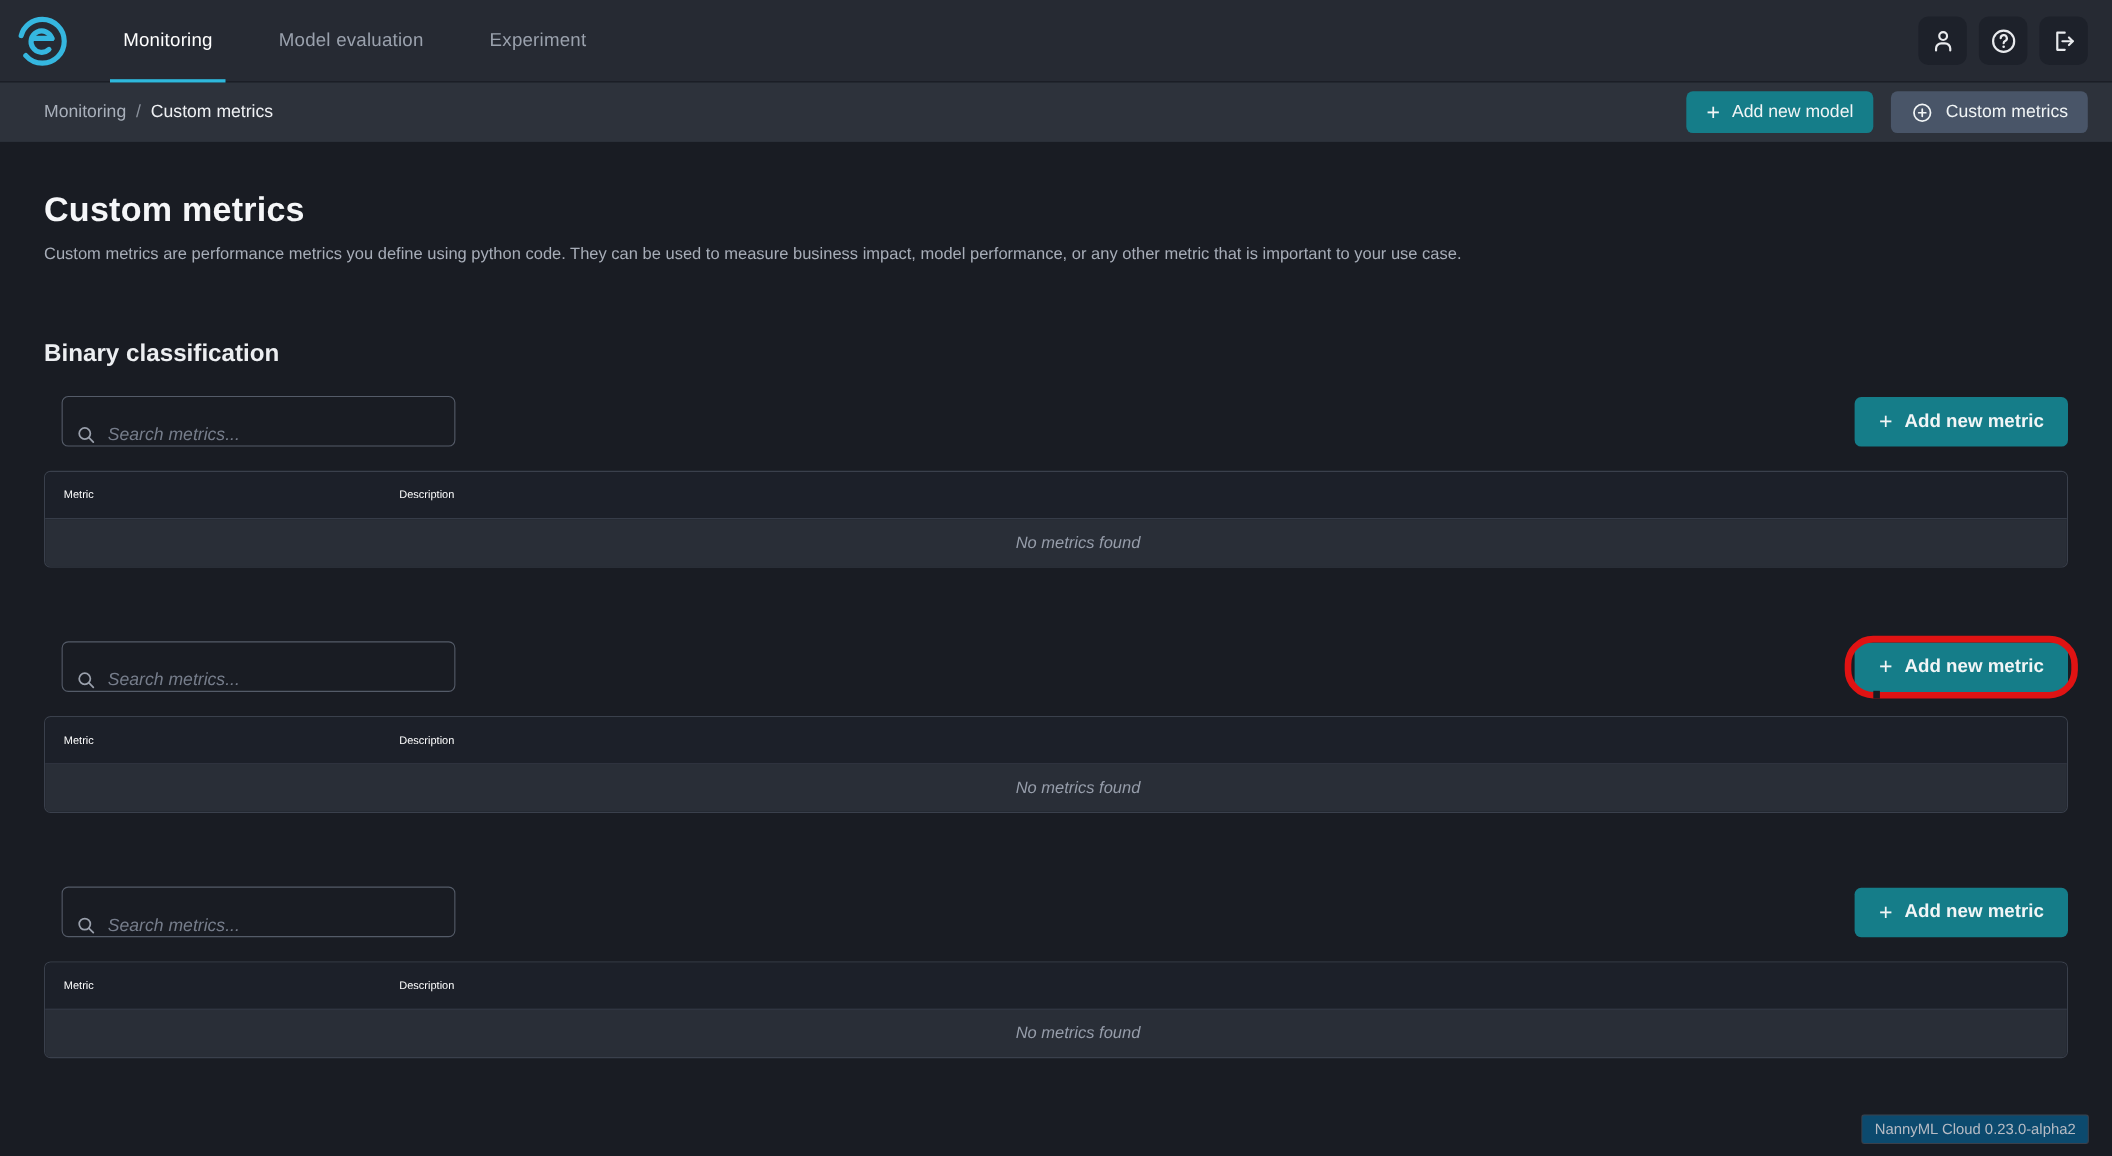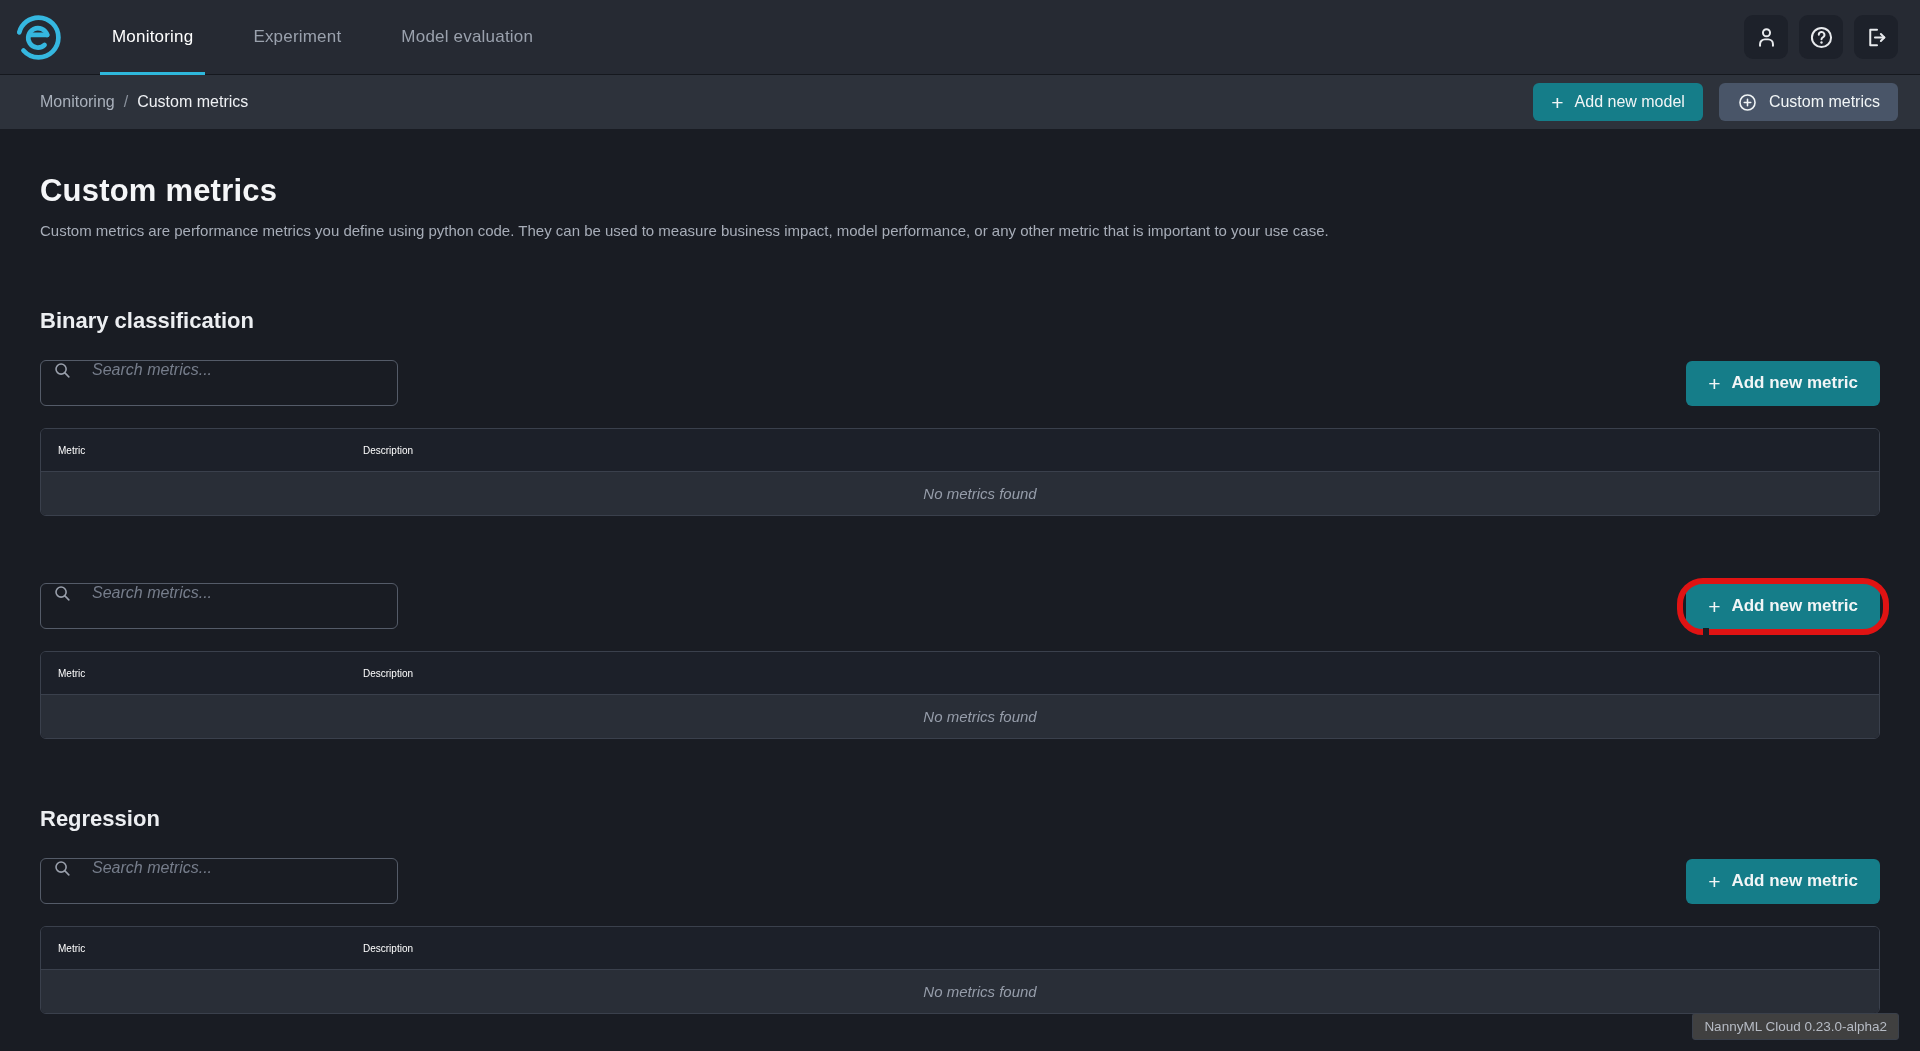--- a/index.html
+++ b/index.html
@@ -65,21 +65,21 @@
   
   main{padding:44px 40px 0 40px;}
   .page-title{font-size:31px;font-weight:700;color:#f5f6f8;letter-spacing:.2px;}
   .page-desc{margin-top:13px;font-size:15px;color:#a7adb8;}
   .metric-section{margin-top:67px;}
   .metric-section:first-of-type{margin-top:69px;}
   .section-title{font-size:22px;font-weight:700;color:#eceef1;}
   .controls-row{margin-top:26px;display:flex;align-items:center;justify-content:space-between;height:46px;}
   .search-box{
     width:358px;height:46px;border:1px solid #545b68;border-radius:6px;
-    display:flex;align-items:flex-start;padding:0 12px;gap:20px;background:transparent;
+    display:flex;align-items:flex-end;padding:0 12px;gap:10px;background:transparent;margin-left:16px;
   }
   .search-box svg{width:19px;height:19px;color:#9aa0ac;flex:none;}
   .search-box input{
     flex:1;background:transparent;border:none;outline:none;
     font-family:inherit;font-size:16px;font-style:italic;color:#c6cbd4;min-width:0;
   }
   .search-box input::placeholder{color:#767d8b;font-style:italic;}
   .btn-add-metric{height:45px;padding:0 22px;font-weight:700;font-size:17px;}
   .btn-holder{position:relative;}
   
@@ -105,44 +105,44 @@
   .th-metric{width:322px;padding-left:17px;}
   .th-desc{flex:1;}
   .t-empty-row{
     height:43px;background:var(--table-row-bg);
     display:flex;align-items:center;justify-content:center;
     font-size:15px;font-style:italic;color:#969daa;padding-left:40px;
   }
   
   .version-badge{
     position:fixed;right:21px;bottom:11px;z-index:5;
-    background:#404040;border:1px solid #3a404b;border-radius:3px;
+    background:#0c4a6e;border:1px solid #3a404b;border-radius:3px;
     padding:5px 11px;font-size:13.5px;color:#b6bbc4;
   }
 </style>
 </head>
 <body>
 
 <header class="navbar">
   <div class="logo-wrap">
     <svg width="49" height="49" viewBox="0 0 48 48" fill="none" stroke="#35b7e0" stroke-width="4.6" stroke-linecap="round">
       <circle cx="24" cy="24" r="19.5" stroke-dasharray="104 19" stroke-dashoffset="-66"></circle>
       <path d="M32.5 21.5 a9.5 9.5 0 1 0 -2.6 9.8"></path>
       <path d="M15.5 21.5 H32.5"></path>
     </svg>
   </div>
   <nav class="tabs">
     <div class="tab active">
       <span>Monitoring</span>
     </div>
     <div class="tab">
+      <span>Model evaluation</span>
+    </div>
+    <div class="tab">
       <span>Experiment</span>
-    </div>
-    <div class="tab">
-      <span>Model evaluation</span>
     </div>
   </nav>
   <div class="nav-spacer"></div>
   <div class="nav-icons">
     <button class="icon-btn">
       <svg viewBox="0 0 24 24" fill="none" stroke="currentColor" stroke-width="1.9" stroke-linecap="round" stroke-linejoin="round">
         <circle cx="12" cy="7.5" r="3.4"></circle>
         <path d="M5.8 20 v-1.6 a4.6 4.6 0 0 1 4.6 -4.6 h3.2 a4.6 4.6 0 0 1 4.6 4.6 V20"></path>
       </svg>
     </button>
@@ -235,21 +235,20 @@
     <div class="metrics-table">
       <div class="t-head">
         <div class="th th-metric">Metric</div>
         <div class="th th-desc">Description</div>
       </div>
       <div class="t-empty-row">No metrics found</div>
     </div>
   </section>
 
   <section class="metric-section">
-    <h2 class="section-title">Regression</h2>
     <div class="controls-row">
       <div class="search-box">
         <svg viewBox="0 0 24 24" fill="none" stroke="currentColor" stroke-width="2" stroke-linecap="round">
           <circle cx="10.2" cy="10.2" r="6.4"></circle>
           <path d="M15 15 L20 20"></path>
         </svg>
         <input type="text" placeholder="Search metrics..." style="">
       </div>
       <div class="btn-holder">
         <button class="btn btn-teal btn-add-metric">

